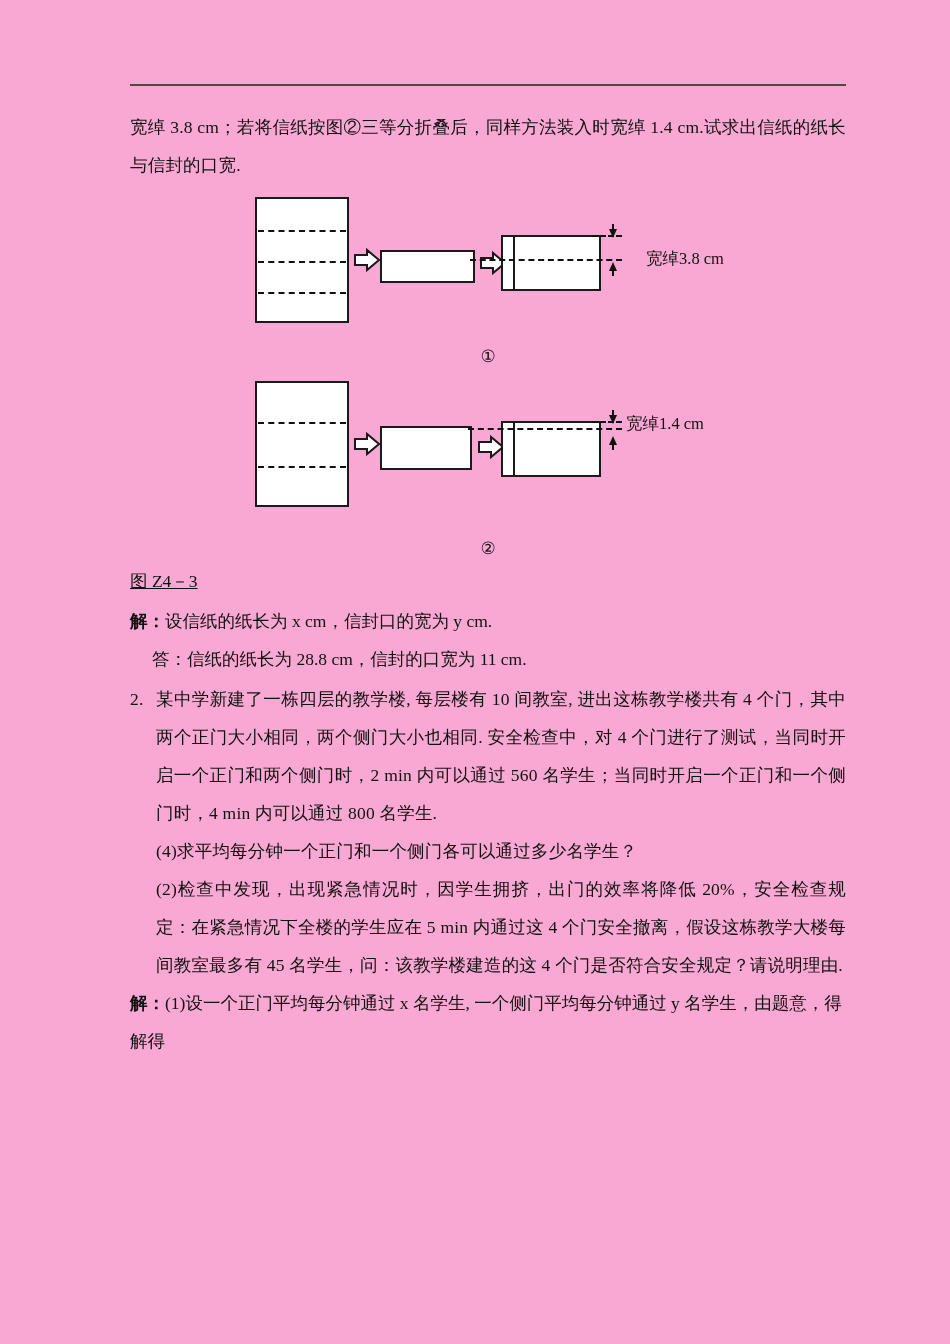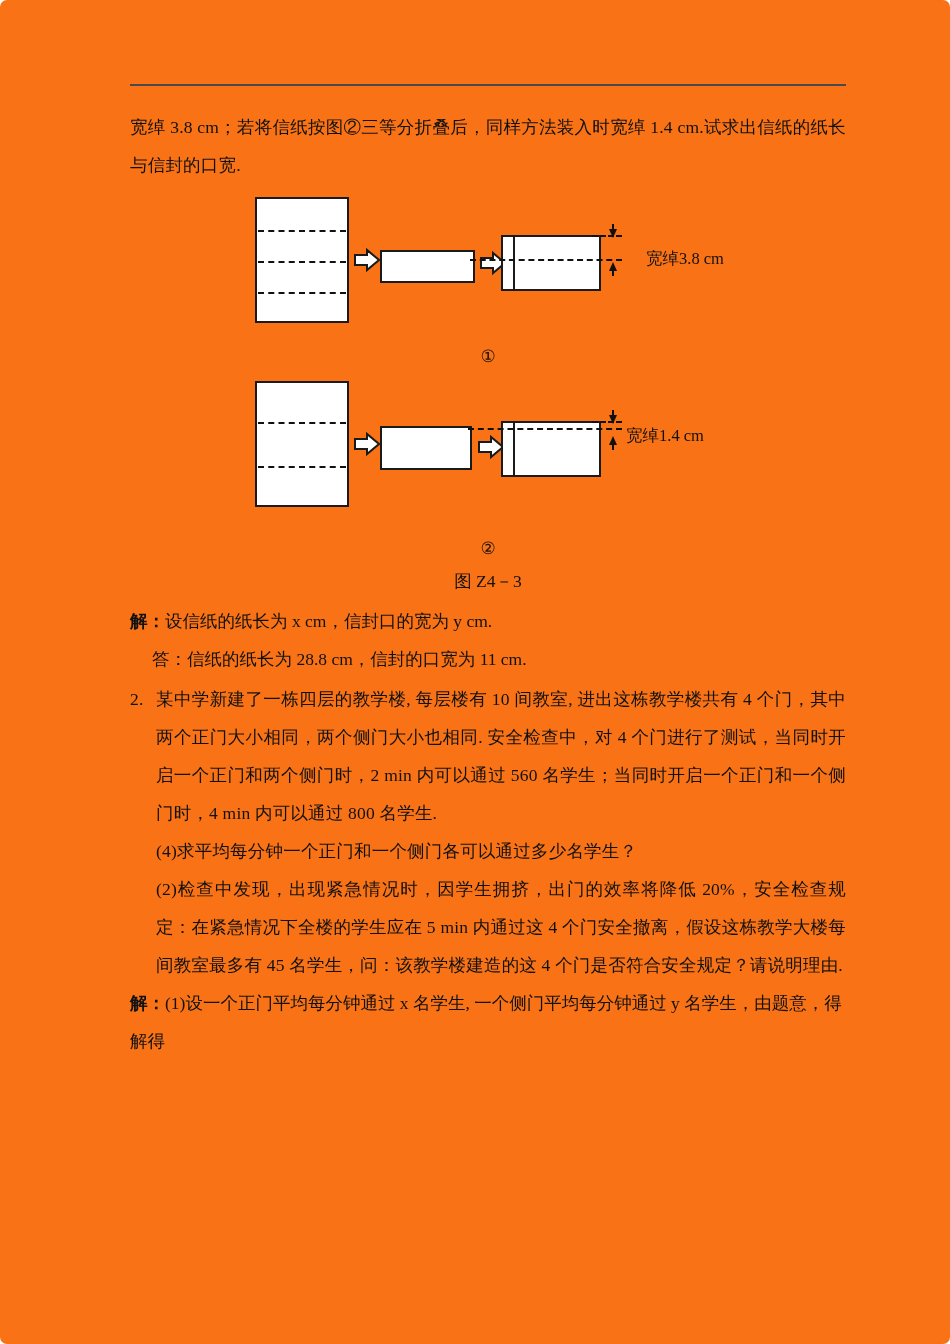--- a/index.html
+++ b/index.html
@@ -9,23 +9,22 @@
     background: #ffffff;
   }
   body {
     font-family: "Liberation Serif", "DejaVu Serif", serif;
     color: #111111;
   }
   .page {
     position: relative;
     width: 950px;
     height: 1344px;
-    background: #f97316;
+    background: #f9a8d4;
     overflow: hidden;
-    border-radius: 7px;
   }
   .content {
     position: absolute;
     left: 130px;
     top: 0;
     width: 716px;
   }
   .top-rule {
     position: absolute;
     left: 130px;
@@ -55,23 +54,23 @@
     font-family: "Liberation Serif", serif;
   }
   .bold-label {
     font-weight: bold;
   }
   .solution-line {
     font-size: 17.5px;
     line-height: 38px;
   }
   .fig-caption {
-    text-align: center;
     font-size: 17.5px;
     line-height: 30px;
+    text-decoration: underline;
   }
   .circ-num {
     text-align: center;
     font-size: 17px;
     line-height: 26px;
   }
 
   
   .figure-wrap {
     position: relative;
@@ -221,21 +220,21 @@
 
         <div class="dim-arrows" style="left:475px; top:32px;">
           <svg width="16" height="44" viewBox="0 0 16 44">
             <line x1="8" y1="2" x2="8" y2="12" stroke="#111111" stroke-width="2"></line>
             <polygon points="8,16 4,7 12,7" fill="#111111"></polygon>
             <line x1="8" y1="42" x2="8" y2="32" stroke="#111111" stroke-width="2"></line>
             <polygon points="8,28 4,37 12,37" fill="#111111"></polygon>
           </svg>
         </div>
 
-        <div class="dim-label" style="left:496px; top:51px;">宽绰1.4 cm</div>
+        <div class="dim-label" style="left:496px; top:39px;">宽绰1.4 cm</div>
       </div>
 
       <div class="circ-num" style="margin-top:0px;">②</div>
 
       <div class="fig-caption" style="margin-top:4px;">图 Z4－3</div>
     </div>
 
     <div class="solution-line" style="margin-top:6px;">
       <span class="bold-label">解：</span><span>设信纸的纸长为 x cm，信封口的宽为 y cm.</span>
     </div>

